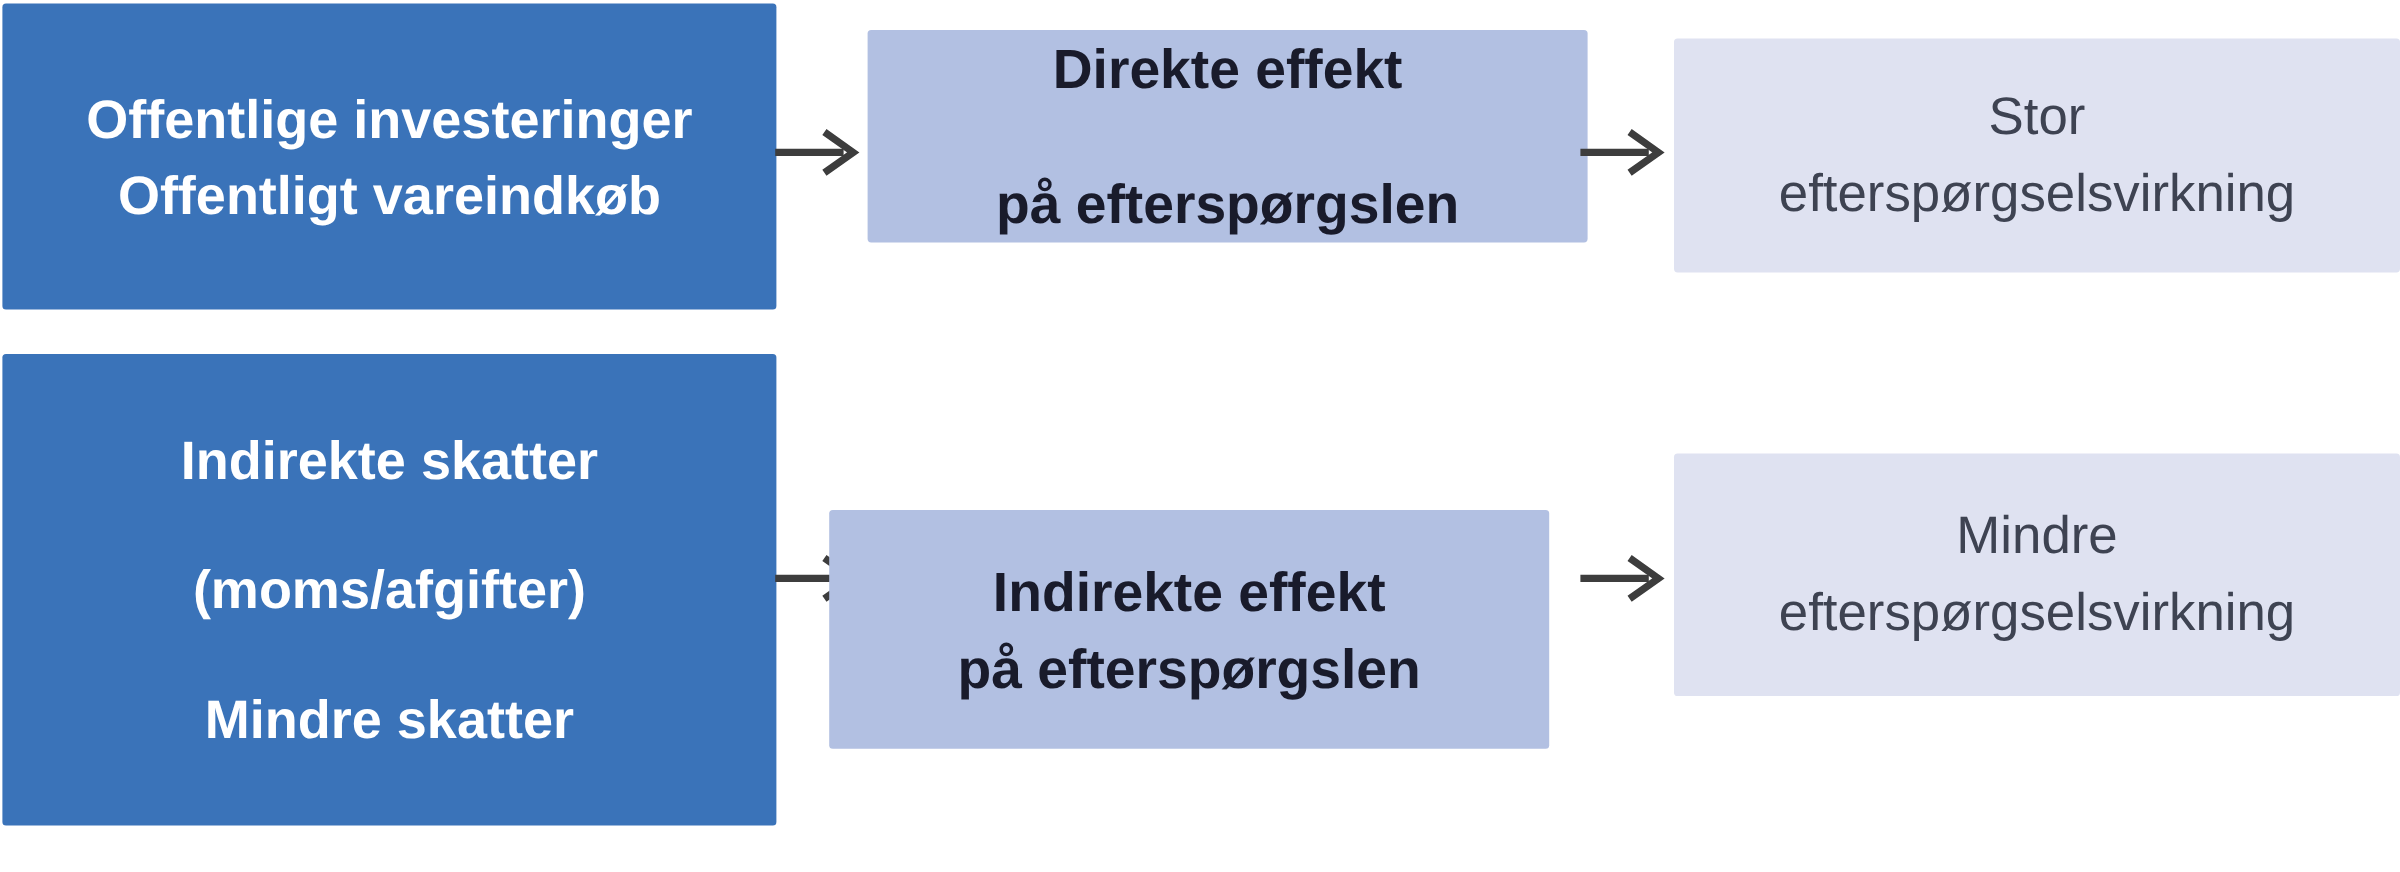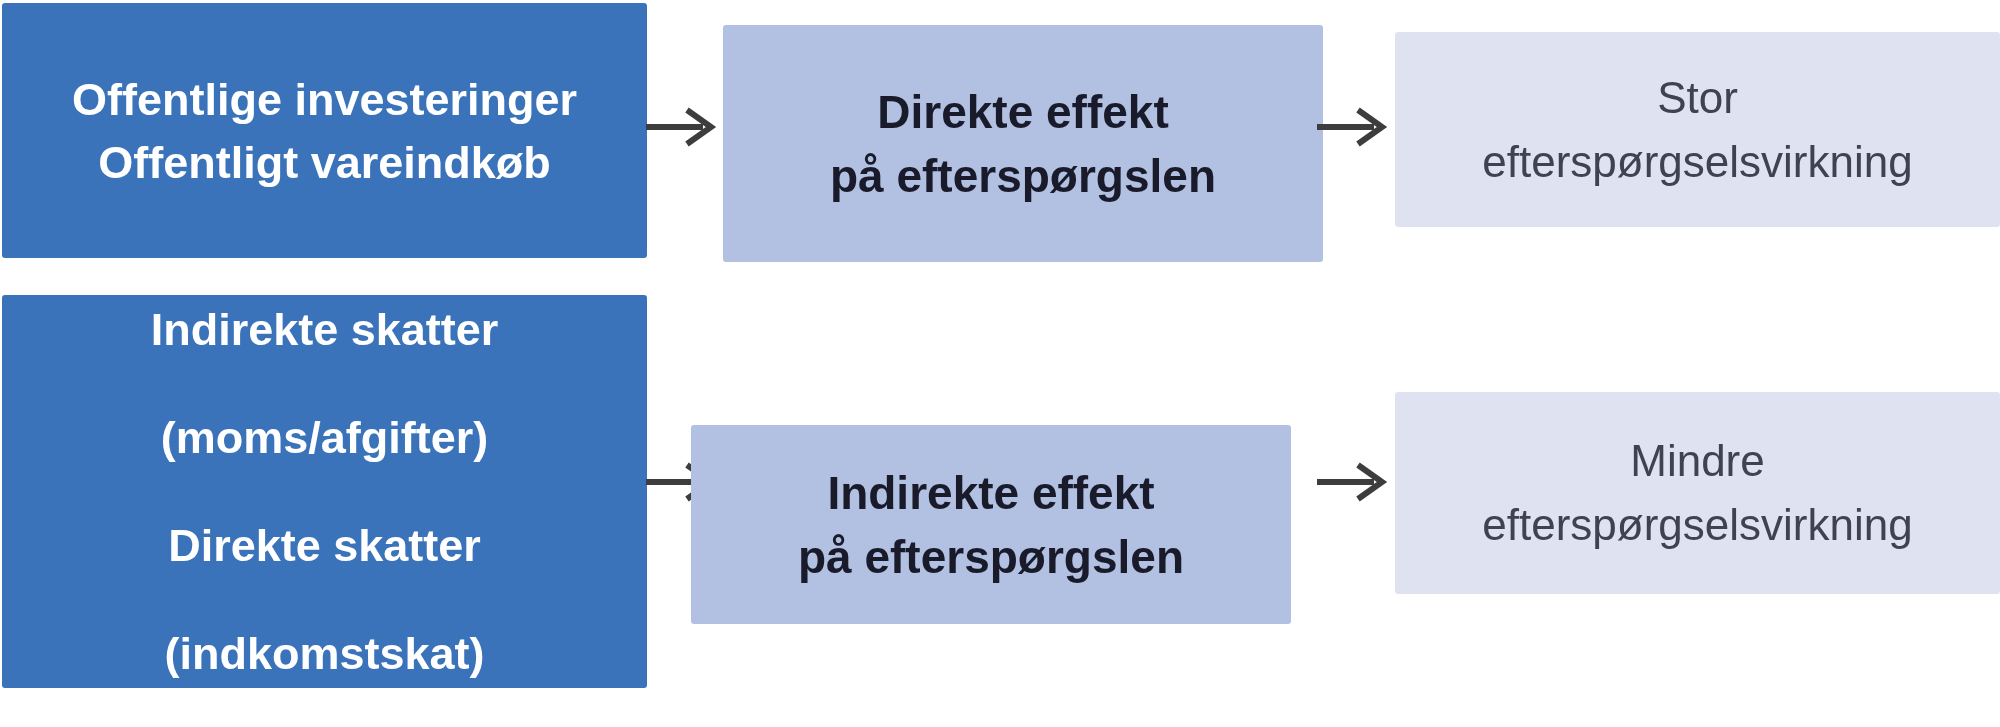--- a/index.html
+++ b/index.html
@@ -22,27 +22,27 @@
     box-sizing: border-box;
   }
   
   .box.source { background: #3a73b9; color: #ffffff; }
   .box.source-1 { left: 2px;  top: 3px;   width: 645px; height: 255px; }
   .box.source-2 { left: 2px;  top: 295px; width: 645px; height: 393px; gap: 45px; }
   .src-line { font-weight: bold; font-size: 45px; line-height: 63px; white-space: nowrap; }
   .src-line.regular { font-weight: bold; }
   
   .box.effect { background: #b2c0e2; color: #191b2b; }
-  .box.effect-1 { left: 723px; top: 25px;  width: 600px; height: 237px; }
+  .box.effect-1 { left: 723px; top: 25px;  width: 600px; height: 177px; justify-content: space-between; }
   .box.effect-2 { left: 691px; top: 383px; width: 600px; height: 199px; margin-top: 42px; }
   .effect-line { font-weight: bold; font-size: 46px; line-height: 64px; white-space: nowrap; }
   
   .box.outcome { background: #dfe2f1; color: #3e4352; }
   .box.outcome-1 { left: 1395px; top: 32px;  width: 605px; height: 195px; }
-  .box.outcome-2 { left: 1395px; top: 392px; width: 605px; height: 202px; }
+  .box.outcome-2 { left: 1395px; top: 378px; width: 605px; height: 202px; }
   .outcome-line { font-weight: normal; font-size: 44px; line-height: 64px; white-space: nowrap; }
   
   .arrow { position: absolute; width: 74px; height: 44px; }
   .arrow-1 { left: 645px;  top: 105px; }
   .arrow-2 { left: 1316px; top: 105px; }
   .arrow-3 { left: 645px;  top: 460px; }
   .arrow-4 { left: 1316px; top: 460px; }
   .arrow svg { display: block; width: 100%; height: 100%; }
 </style>
 </head>
@@ -75,22 +75,21 @@
   </div>
 
   <div class="box outcome outcome-1">
     <div class="outcome-line">Stor</div>
     <div class="outcome-line">efterspørgselsvirkning</div>
   </div>
 
   <div class="box source source-2">
     <div class="src-line">Indirekte skatter</div>
     <div class="src-line regular">(moms/afgifter)</div>
-    <div class="src-line">Direkte skatter</div>
-    <div class="src-line regular">(indkomstskat)</div>
+    <div class="src-line">Mindre skatter</div>
   </div>
 
   <div class="arrow arrow-3">
     <svg viewBox="0 0 74 44" aria-hidden="true">
       <line x1="1" y1="22" x2="58" y2="22" stroke="#3d3d3d" stroke-width="6"></line>
       <polyline points="42,5 66,22 42,39" fill="none" stroke="#3d3d3d" stroke-width="6"></polyline>
     </svg>
   </div>
 
   <div class="box effect effect-2">

